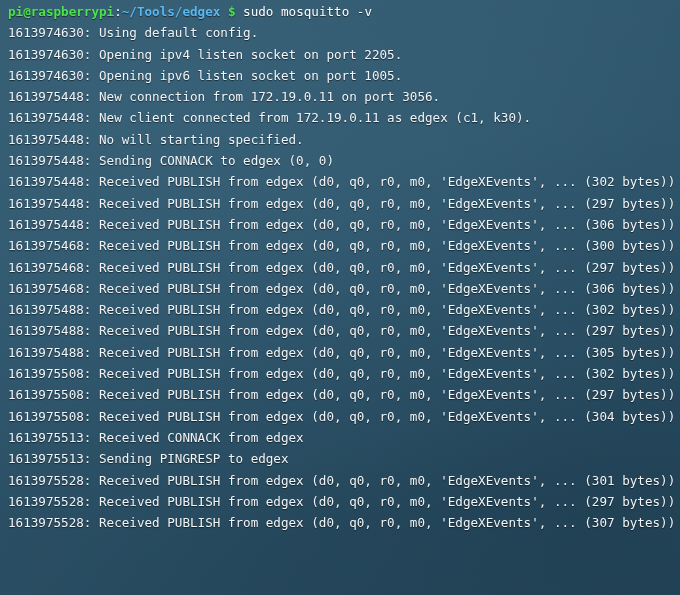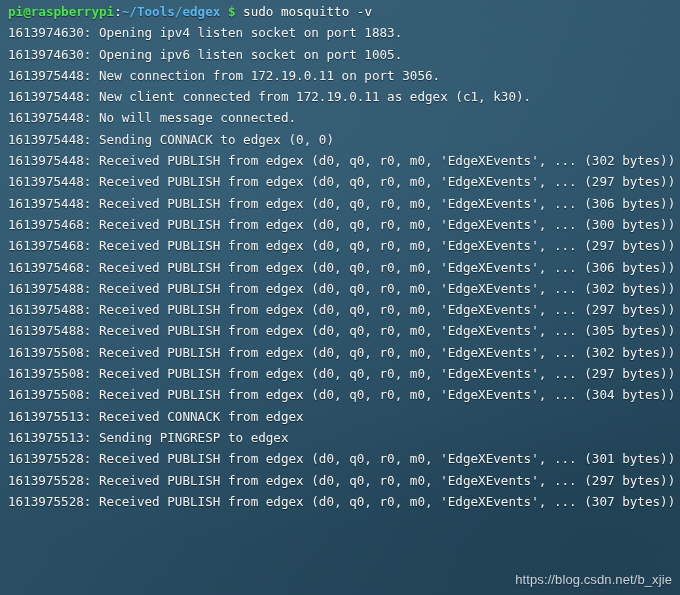--- a/index.html
+++ b/index.html
@@ -58,25 +58,26 @@
 </style>
 </head>
 <body>
 
 <div id="terminal">
   <div id="screen">
 
     <div class="line"><span class="seg-user">pi@raspberrypi</span><span class="seg-colon">:</span><span class="seg-path">~/Tools/edgex</span> <span class="seg-dollar">$</span><span class="seg-cmd"> sudo mosquitto -v</span></div>
 
     <div id="log-lines">
-        <div class="line log">1613974630: Opening ipv4 listen socket on port 1883.</div>
+        <div class="line log">1613974630: Using default config.</div>
+        <div class="line log">1613974630: Opening ipv4 listen socket on port 2205.</div>
         <div class="line log">1613974630: Opening ipv6 listen socket on port 1005.</div>
         <div class="line log">1613975448: New connection from 172.19.0.11 on port 3056.</div>
         <div class="line log">1613975448: New client connected from 172.19.0.11 as edgex (c1, k30).</div>
-        <div class="line log">1613975448: No will message connected.</div>
+        <div class="line log">1613975448: No will starting specified.</div>
         <div class="line log">1613975448: Sending CONNACK to edgex (0, 0)</div>
         <div class="line log">1613975448: Received PUBLISH from edgex (d0, q0, r0, m0, 'EdgeXEvents', ... (302 bytes))</div>
         <div class="line log">1613975448: Received PUBLISH from edgex (d0, q0, r0, m0, 'EdgeXEvents', ... (297 bytes))</div>
         <div class="line log">1613975448: Received PUBLISH from edgex (d0, q0, r0, m0, 'EdgeXEvents', ... (306 bytes))</div>
         <div class="line log">1613975468: Received PUBLISH from edgex (d0, q0, r0, m0, 'EdgeXEvents', ... (300 bytes))</div>
         <div class="line log">1613975468: Received PUBLISH from edgex (d0, q0, r0, m0, 'EdgeXEvents', ... (297 bytes))</div>
         <div class="line log">1613975468: Received PUBLISH from edgex (d0, q0, r0, m0, 'EdgeXEvents', ... (306 bytes))</div>
         <div class="line log">1613975488: Received PUBLISH from edgex (d0, q0, r0, m0, 'EdgeXEvents', ... (302 bytes))</div>
         <div class="line log">1613975488: Received PUBLISH from edgex (d0, q0, r0, m0, 'EdgeXEvents', ... (297 bytes))</div>
         <div class="line log">1613975488: Received PUBLISH from edgex (d0, q0, r0, m0, 'EdgeXEvents', ... (305 bytes))</div>
@@ -85,14 +86,13 @@
         <div class="line log">1613975508: Received PUBLISH from edgex (d0, q0, r0, m0, 'EdgeXEvents', ... (304 bytes))</div>
         <div class="line log">1613975513: Received CONNACK from edgex</div>
         <div class="line log">1613975513: Sending PINGRESP to edgex</div>
         <div class="line log">1613975528: Received PUBLISH from edgex (d0, q0, r0, m0, 'EdgeXEvents', ... (301 bytes))</div>
         <div class="line log">1613975528: Received PUBLISH from edgex (d0, q0, r0, m0, 'EdgeXEvents', ... (297 bytes))</div>
         <div class="line log">1613975528: Received PUBLISH from edgex (d0, q0, r0, m0, 'EdgeXEvents', ... (307 bytes))</div>
       </div>
 
   </div>
 
-  <div id="watermark">https://blog.csdn.net/b_xjie</div>
 </div>
 
 </body></html>

